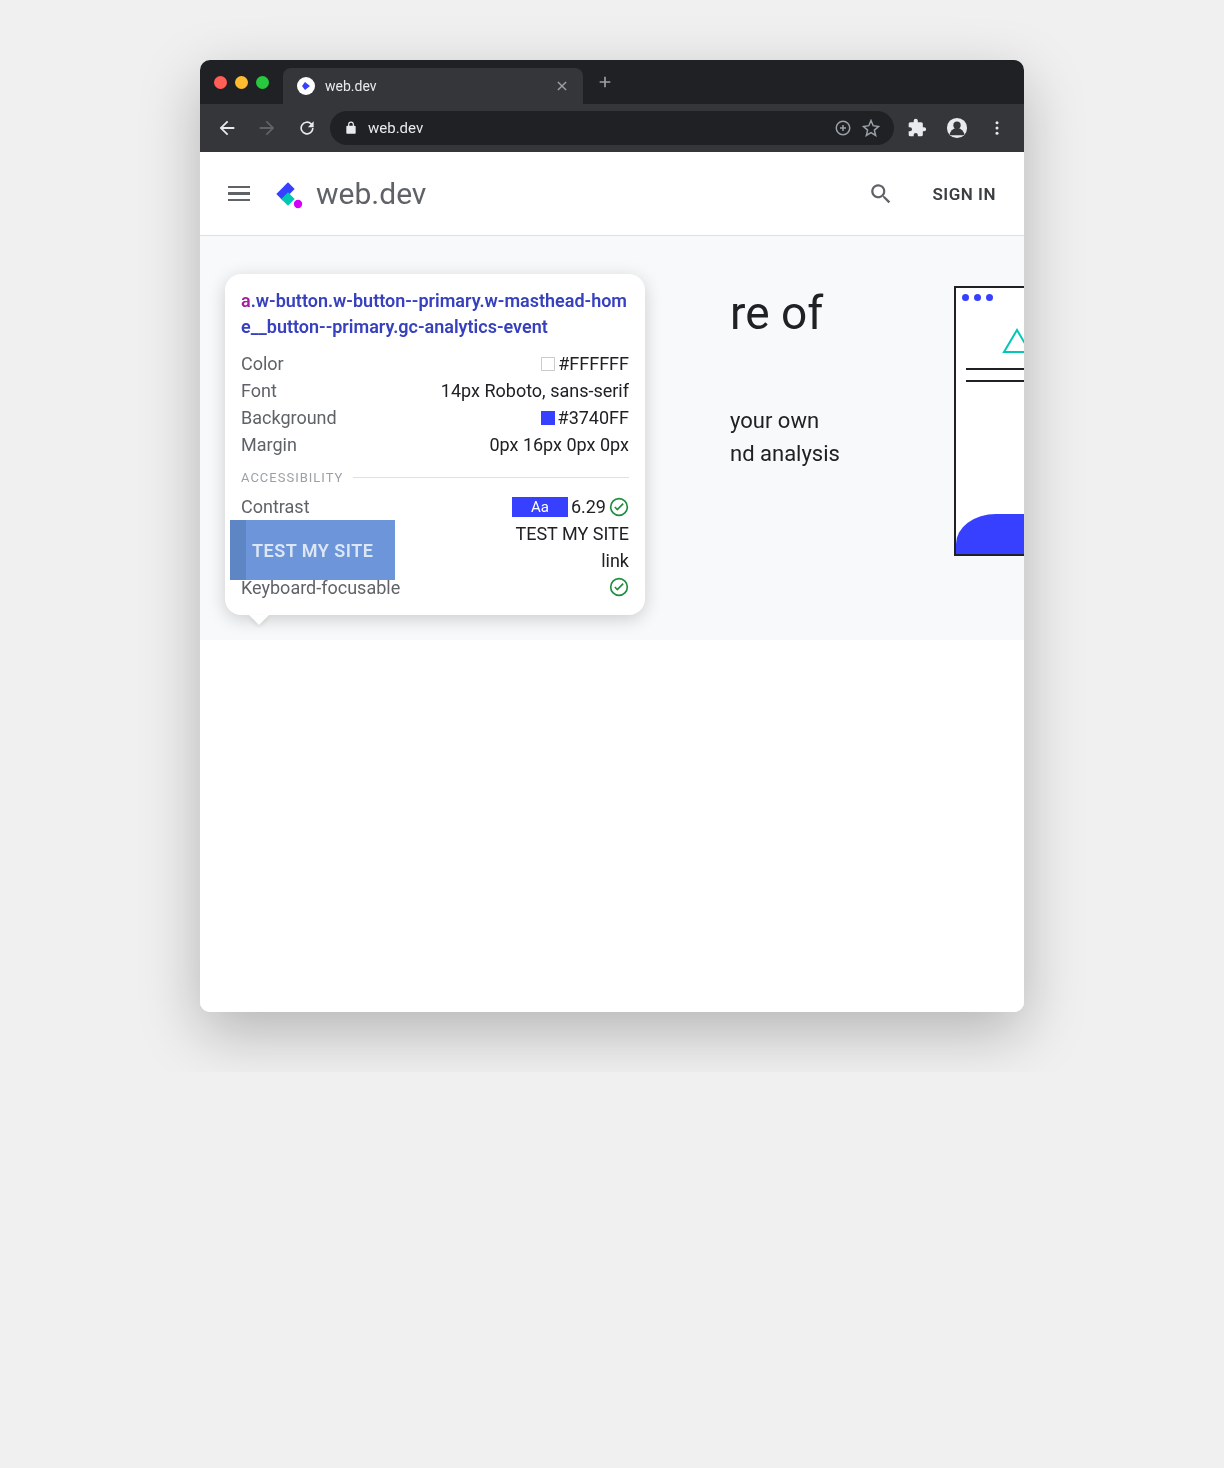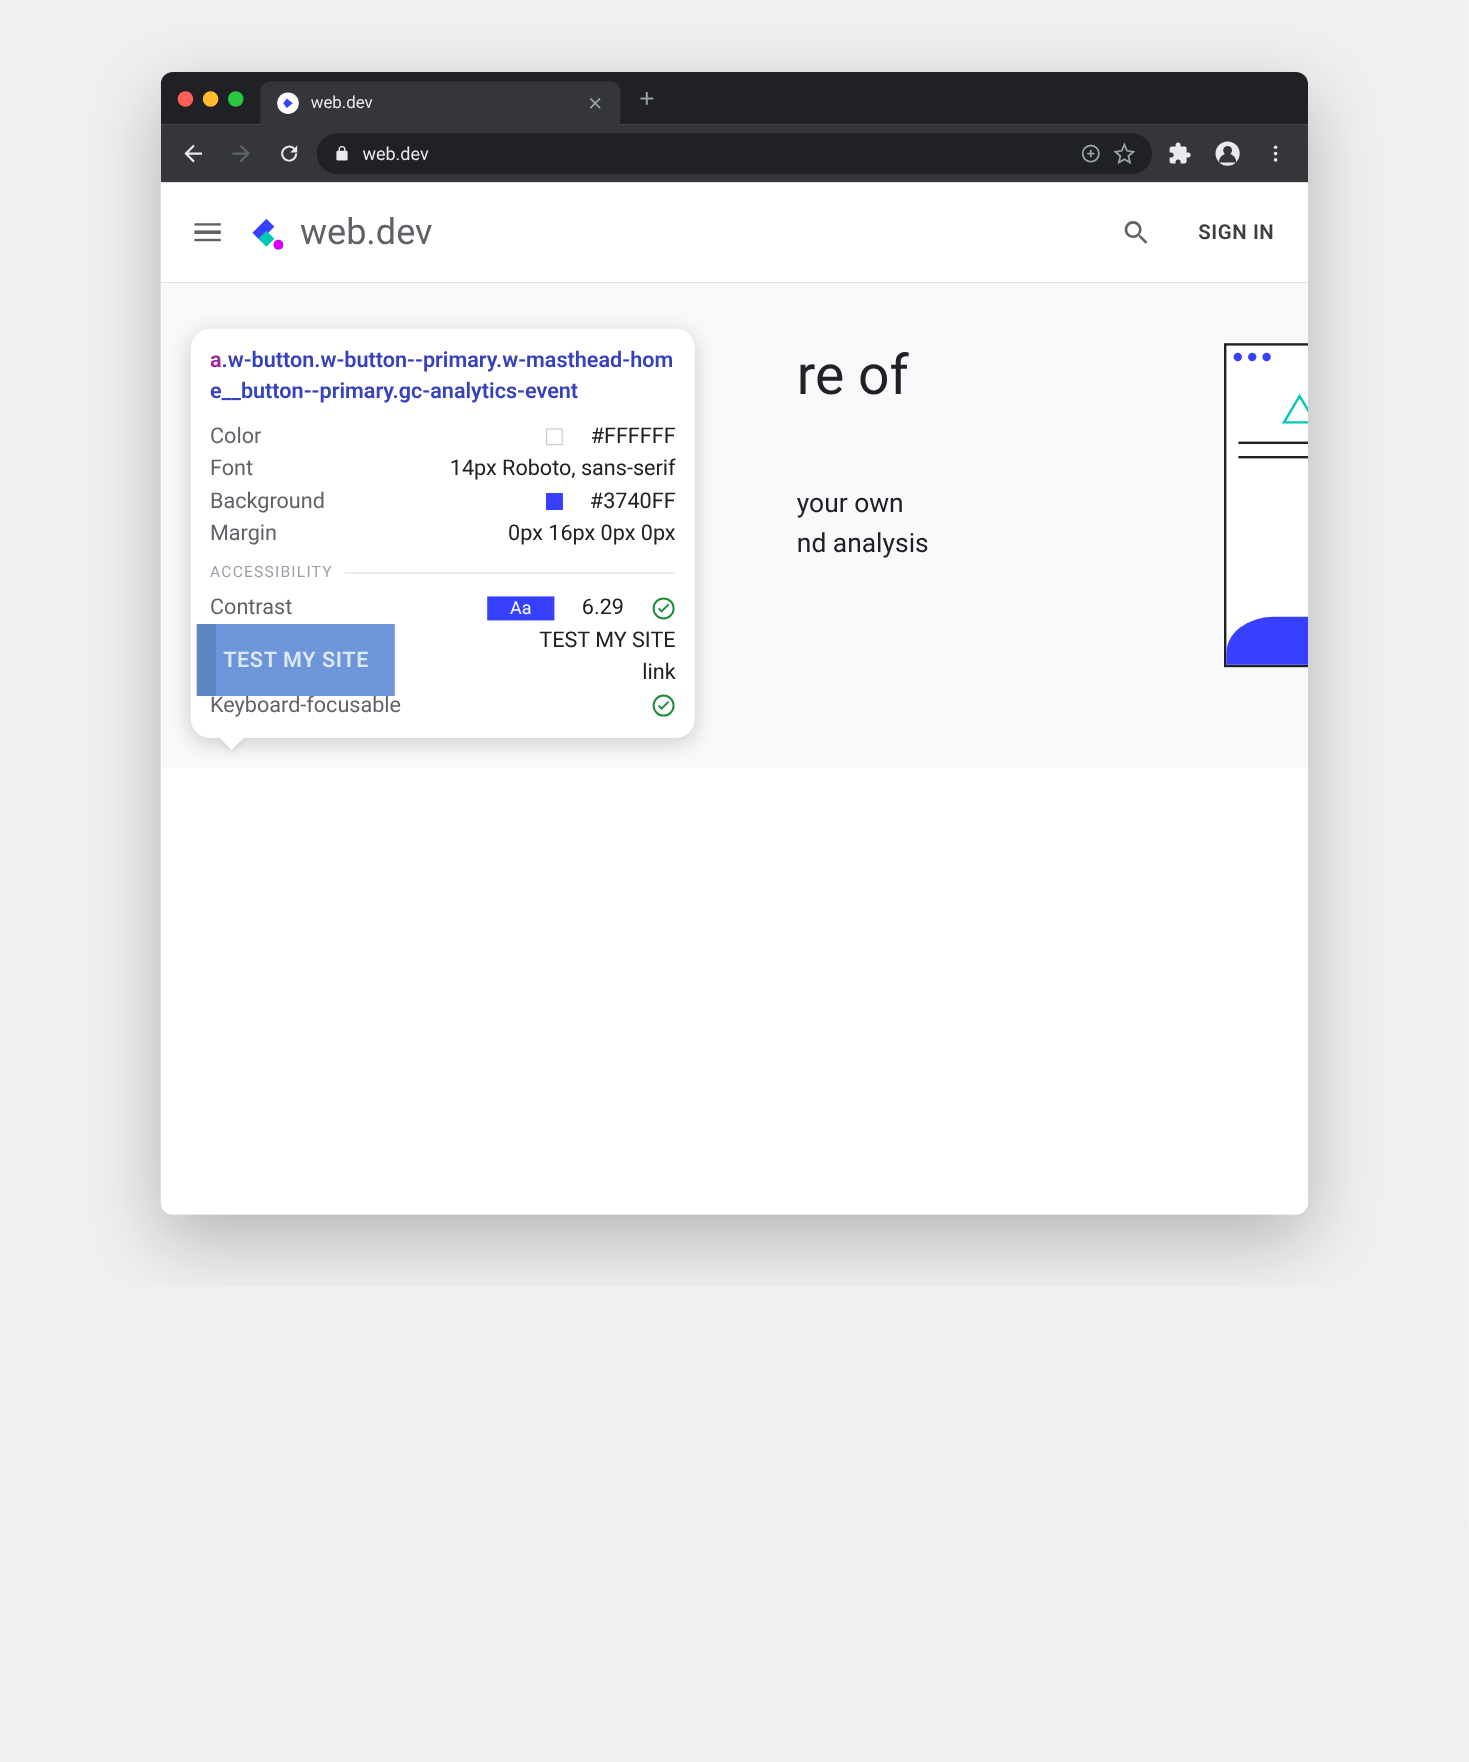--- a/index.html
+++ b/index.html
@@ -2,21 +2,21 @@
 <html><head>
 <meta charset="utf-8">
 <style>
   * { box-sizing: border-box; margin: 0; padding: 0; }
   body {
     font-family: -apple-system, BlinkMacSystemFont, "Segoe UI", Roboto, sans-serif;
     background: #f0f0f0;
     padding: 60px;
   }
   .window {
-    width: 956px;
+    width: 824px;
     margin: 0 auto;
     border-radius: 10px;
     overflow: hidden;
     box-shadow: 0 20px 60px rgba(0,0,0,0.25);
     background: #fff;
   }
   
   .titlebar {
     background: #202124;
     padding: 0;
@@ -168,23 +168,23 @@
     bottom:-10px; left:24px;
     border:10px solid transparent;
     border-top-color:#fff;
     border-bottom:none;
     filter: drop-shadow(0 2px 2px rgba(0,0,0,0.1));
   }
   .tip-head { display: flex; gap: 10px; margin-bottom: 10px;}
   .tip-selector { color: #3740bf; font-weight: 600; line-height: 1.45; word-break: break-all; flex:1;}
   .tip-selector .tag { color: #a3219f; }
   .tip-dims { color: #9aa0a6; white-space: nowrap; }
-  .tip-row { display: flex; justify-content: space-between; align-items: flex-end; padding: 3px 0; }
+  .tip-row { display: flex; justify-content: space-between; align-items: flex-start; padding: 3px 0; }
   .tip-label { color: #5f6368; }
-  .tip-value { color: #202124; display:flex; align-items:center; gap:23px;}
+  .tip-value { color: #202124; display:flex; align-items:center; gap:3px;}
   .swatch { width:14px; height:14px; border:1px solid #ccc; display:inline-block;}
   .swatch.blue { background:#3740ff; border-color:#3740ff;}
   .tip-section {
     font-size: 13px; letter-spacing: 1px; color: #9aa0a6;
     margin: 12px 0 8px;
     display:flex; align-items:center; gap:10px;
   }
   .tip-section::after{ content:""; flex:1; height:1px; background:#e0e0e0;}
   .aa-badge { background:#3740ff; color:#fff; padding:1px 19px; font-size:15px;}
   .check-icon { width:20px; height:20px; color:#1e8e3e;}

